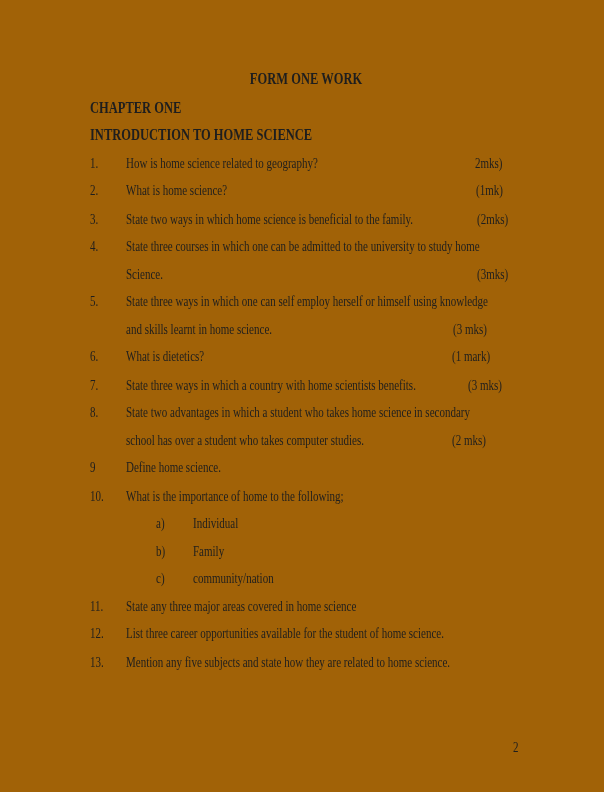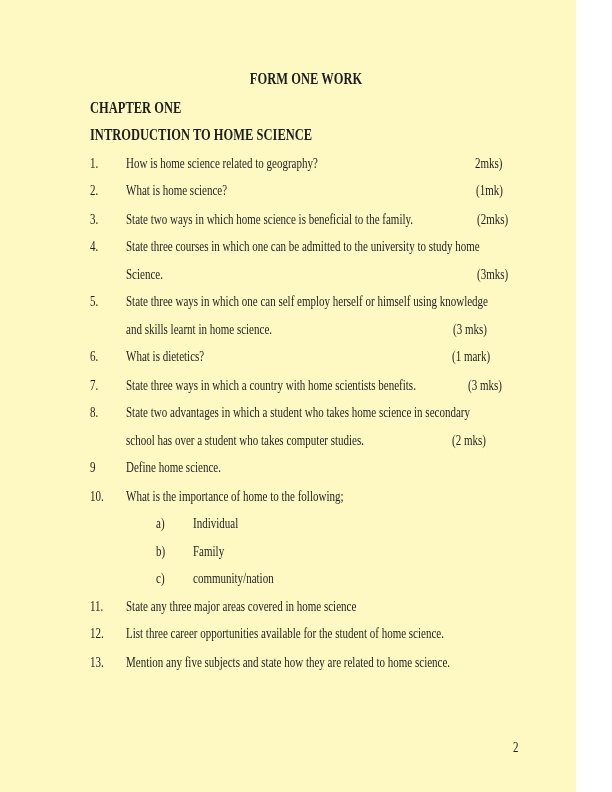--- a/index.html
+++ b/index.html
@@ -1,22 +1,23 @@
 <!DOCTYPE html>
 <html><head>
 <meta charset="utf-8">
 <style>
   html,body{margin:0;padding:0;background:#ffffff;}
   .sheet{
     position:relative;
     width:576px;height:792px;
-    background:#fef9c3;
+    background:#a16207;
     overflow:hidden;
     font-family:"Liberation Serif","DejaVu Serif",serif;
     color:#1e1e1e;
+    padding-left:28px;
   }
   
   .content{
     position:absolute;top:66px;left:0;width:612px;
     transform:scaleY(1.42);transform-origin:0 0;
     font-size:11px;line-height:19.5px;
   }
   .row{position:relative;height:19.5px;padding-left:90px;box-sizing:border-box;white-space:nowrap;}
   .row-title{padding-left:0;text-align:center;font-weight:bold;font-size:12.5px;}
   .row-heading{font-weight:bold;font-size:12.5px;}

